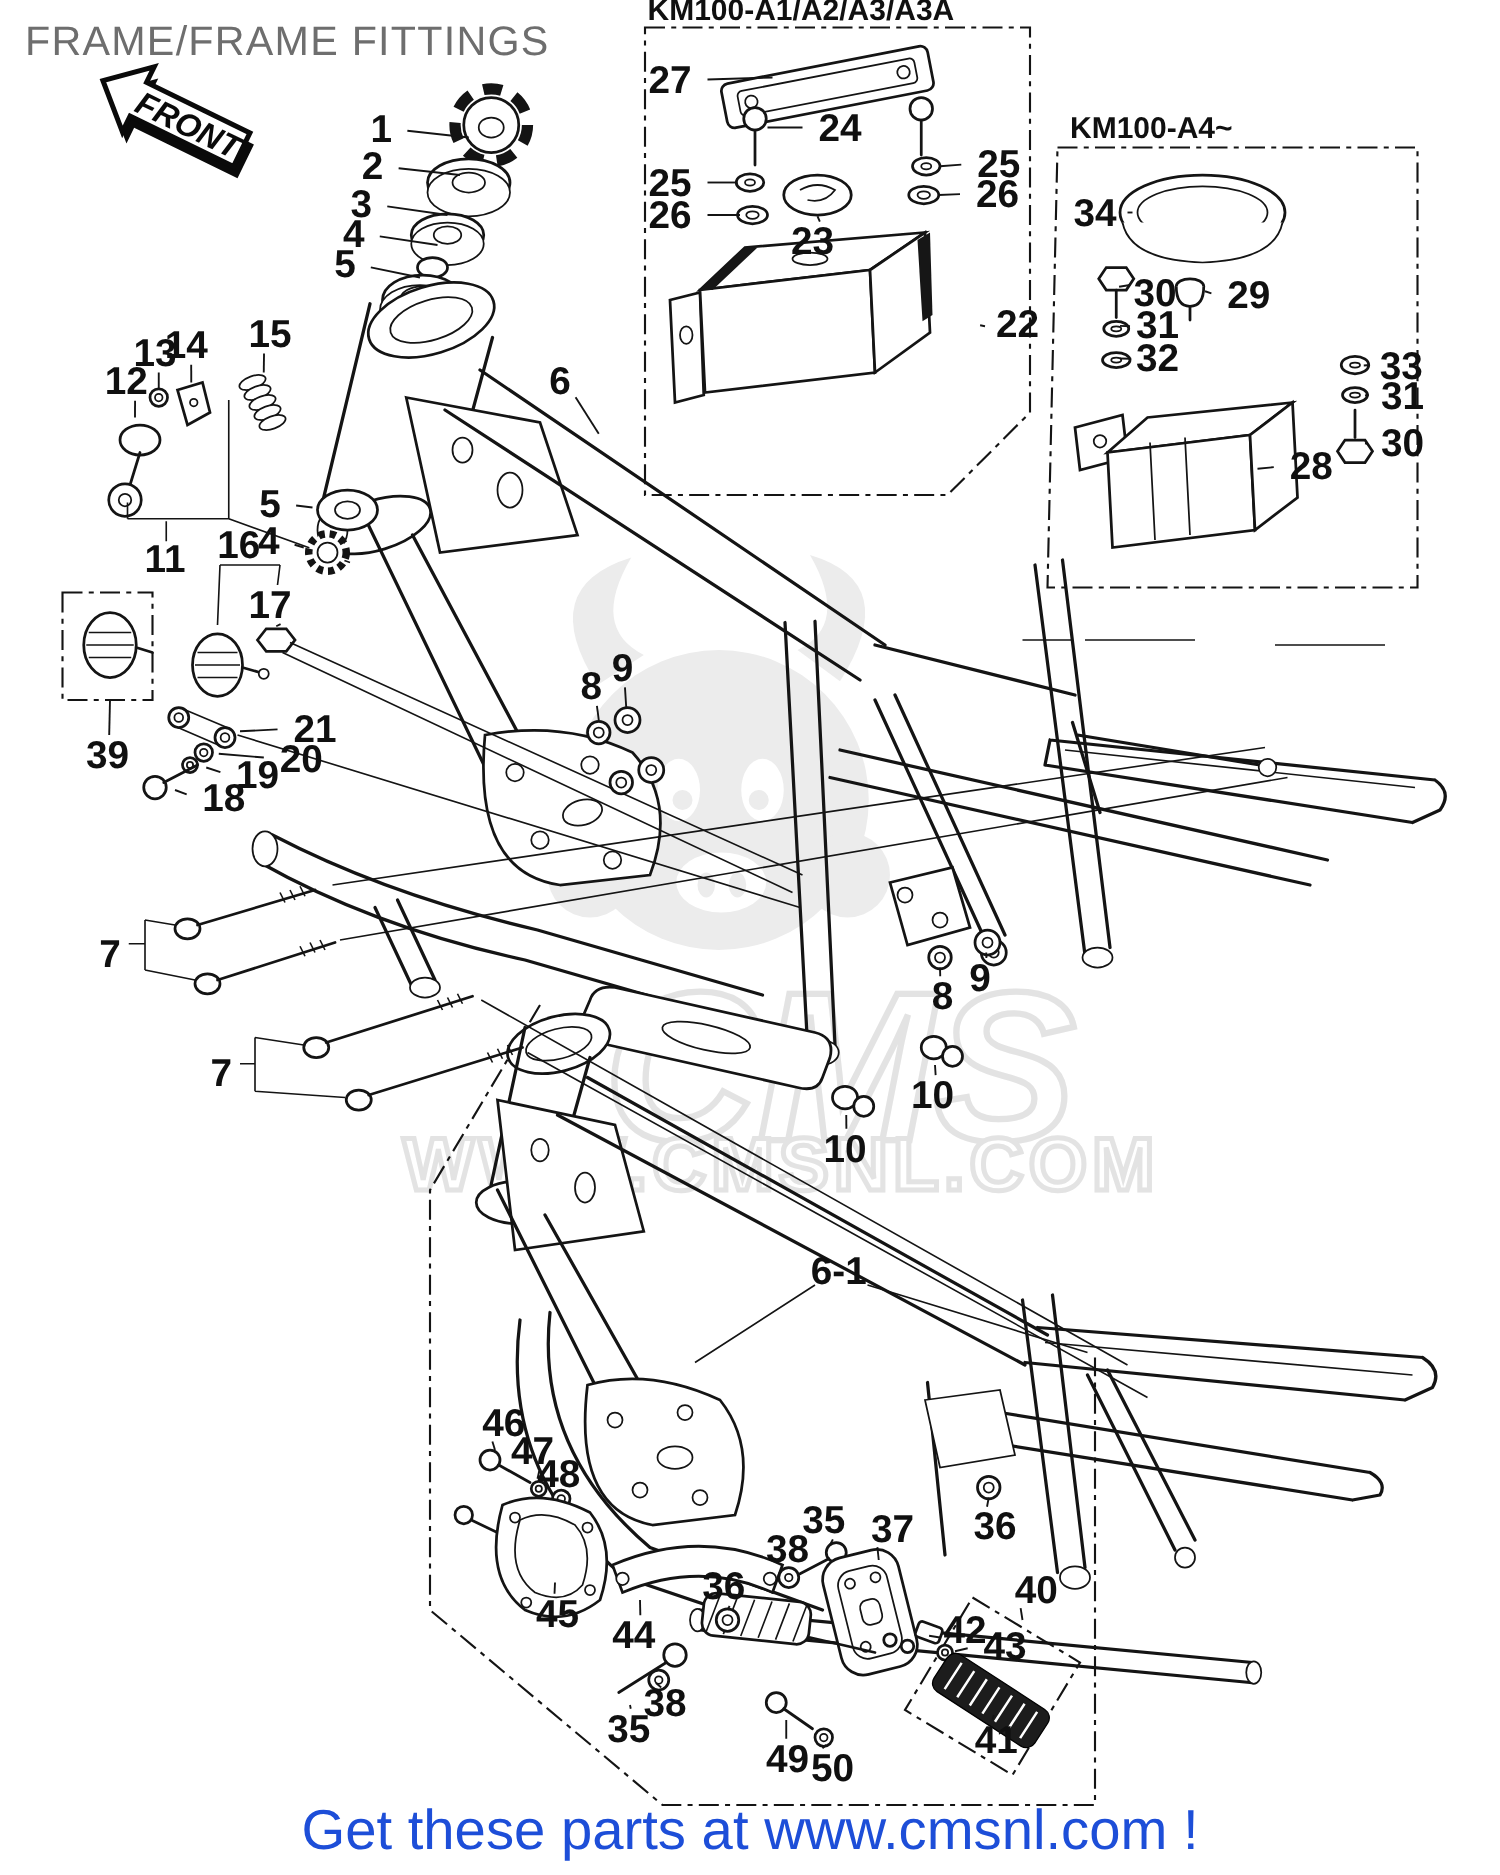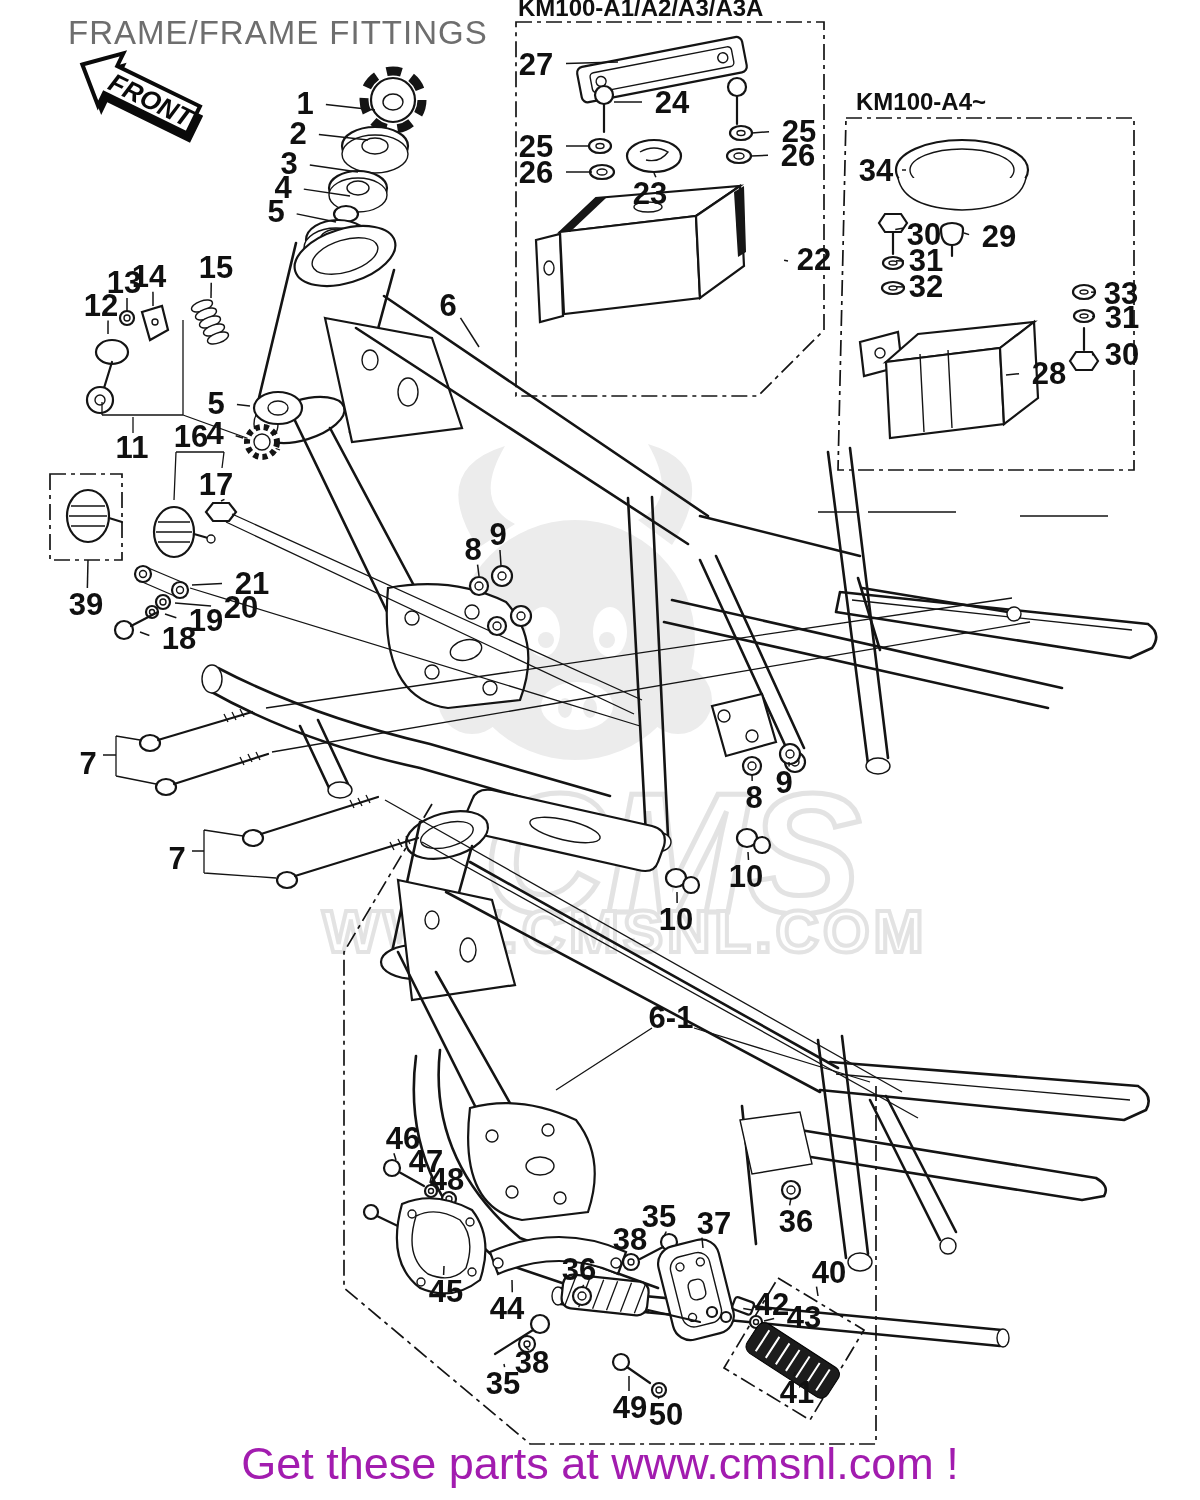--- a/index.html
+++ b/index.html
@@ -1,21 +1,21 @@
 <!DOCTYPE html>
 <html><head>
 <meta charset="utf-8">
 <style>
   html,body{margin:0;padding:0;background:#ffffff;}
   #stage{position:relative;width:1200px;height:1500px;background:#fff;overflow:hidden;
          font-family:"Liberation Sans", sans-serif;}
   #page-title{position:absolute;left:20px;top:14px;font-size:33px;color:#6e6e6e;
-              letter-spacing:1px;white-space:nowrap;margin-left:48px;}
+              letter-spacing:1px;white-space:nowrap;}
   #footer-banner{position:absolute;left:0;top:1438px;width:1200px;text-align:center;
-                 font-size:45px;color:#a21caf;white-space:nowrap;}
+                 font-size:45px;color:#1d4ed8;white-space:nowrap;}
   svg{position:absolute;left:0;top:0;}
   .tube{fill:none;stroke:#141414;stroke-width:2.6;stroke-linecap:round;stroke-linejoin:round;}
   .thin{fill:none;stroke:#141414;stroke-width:1.3;}
   .leader{stroke:#141414;stroke-width:1.5;}
   .part{fill:#fff;stroke:#141414;stroke-width:2.2;}
   .partthin{fill:#fff;stroke:#141414;stroke-width:1.4;}
   .pline{fill:none;stroke:#141414;stroke-width:2.2;stroke-linecap:round;}
   .dark{fill:#161616;stroke:none;}
   .dash{fill:none;stroke:#141414;stroke-width:1.7;stroke-dasharray:16 5 4 5;}
   .plbl{font:bold 31px "Liberation Sans", sans-serif;fill:#101010;}

